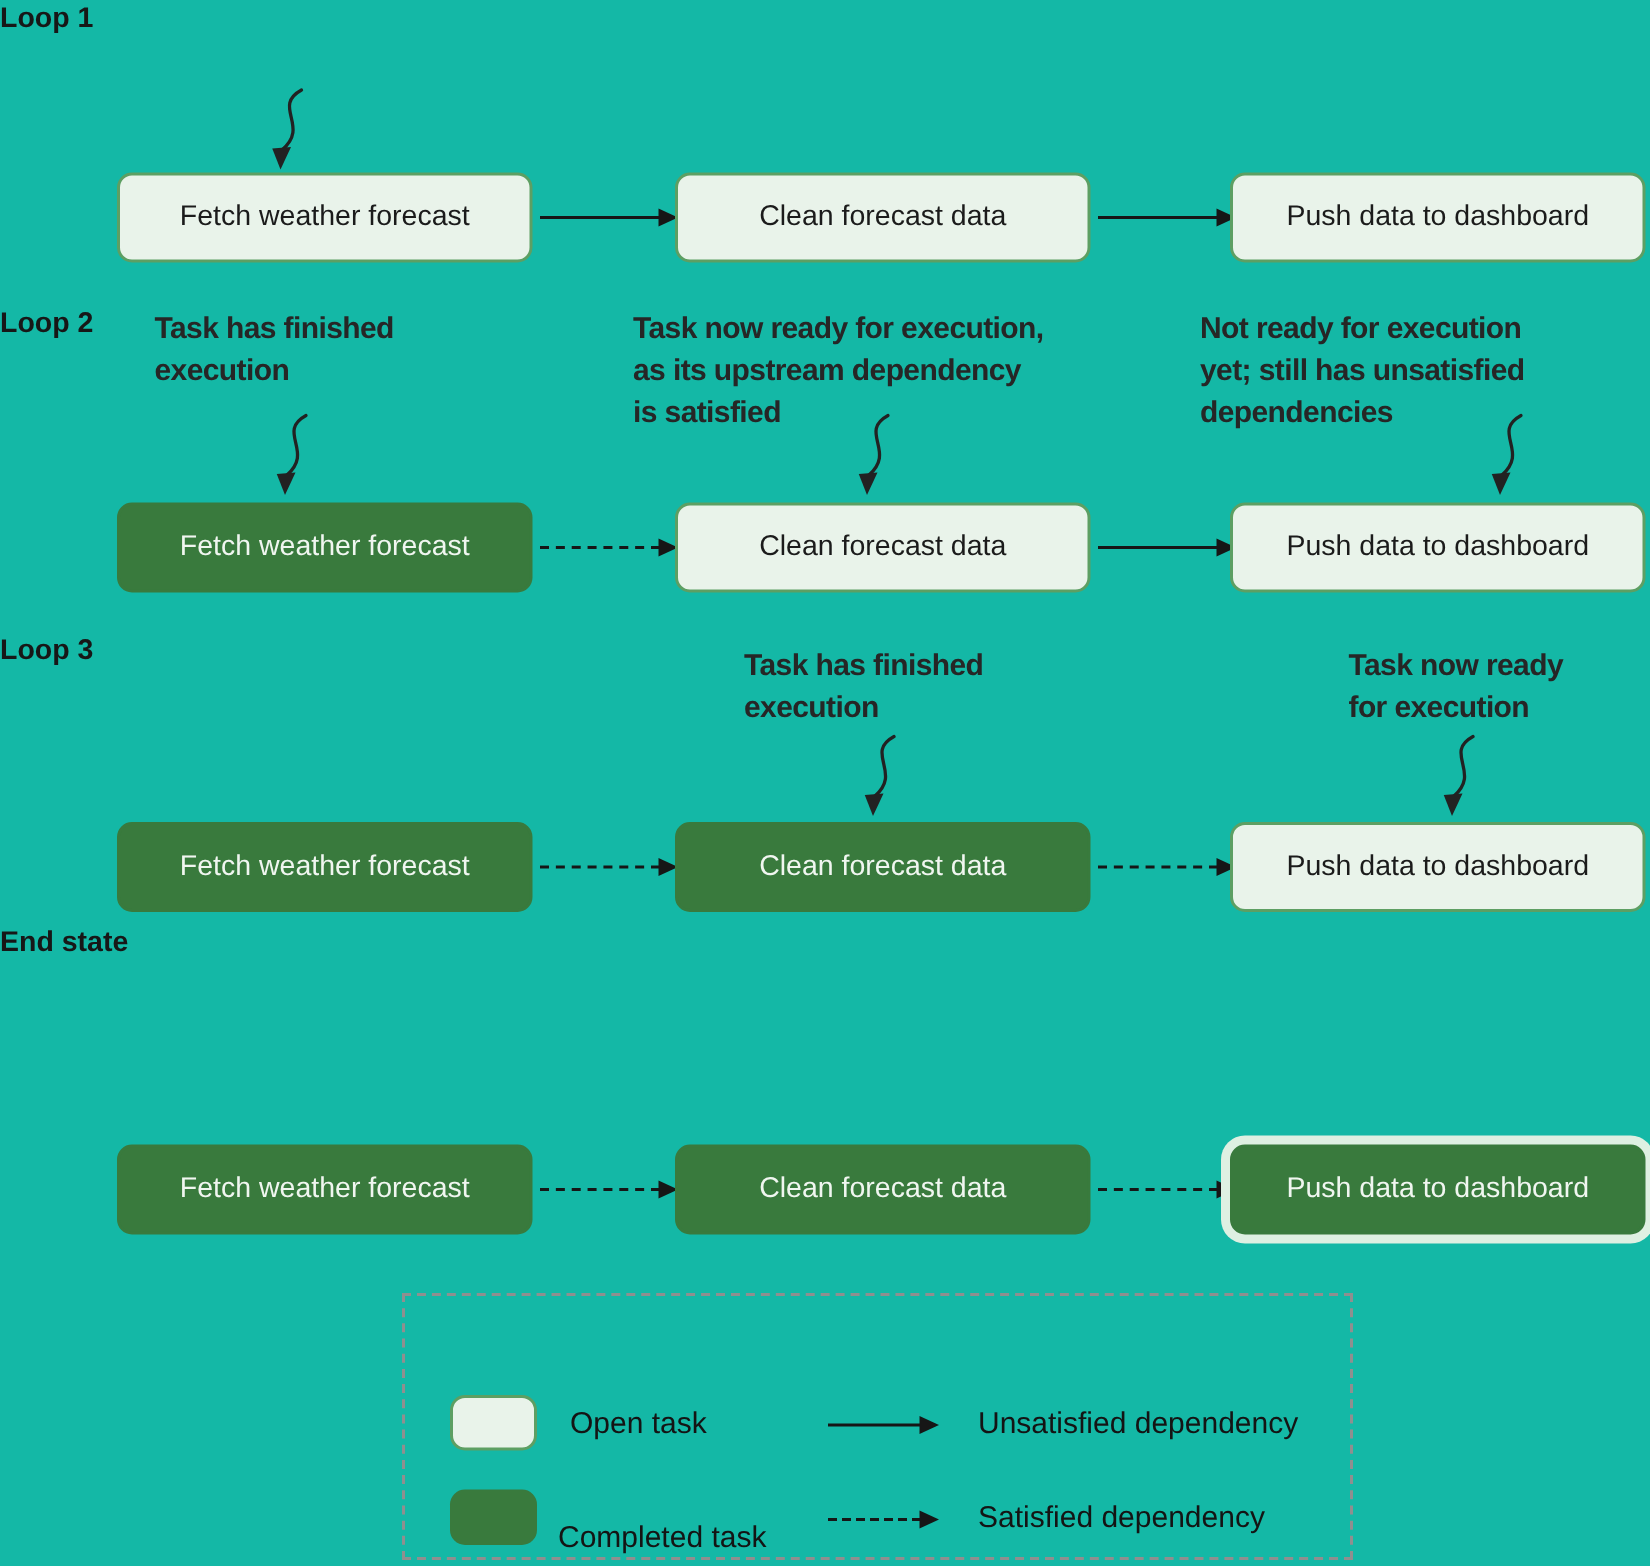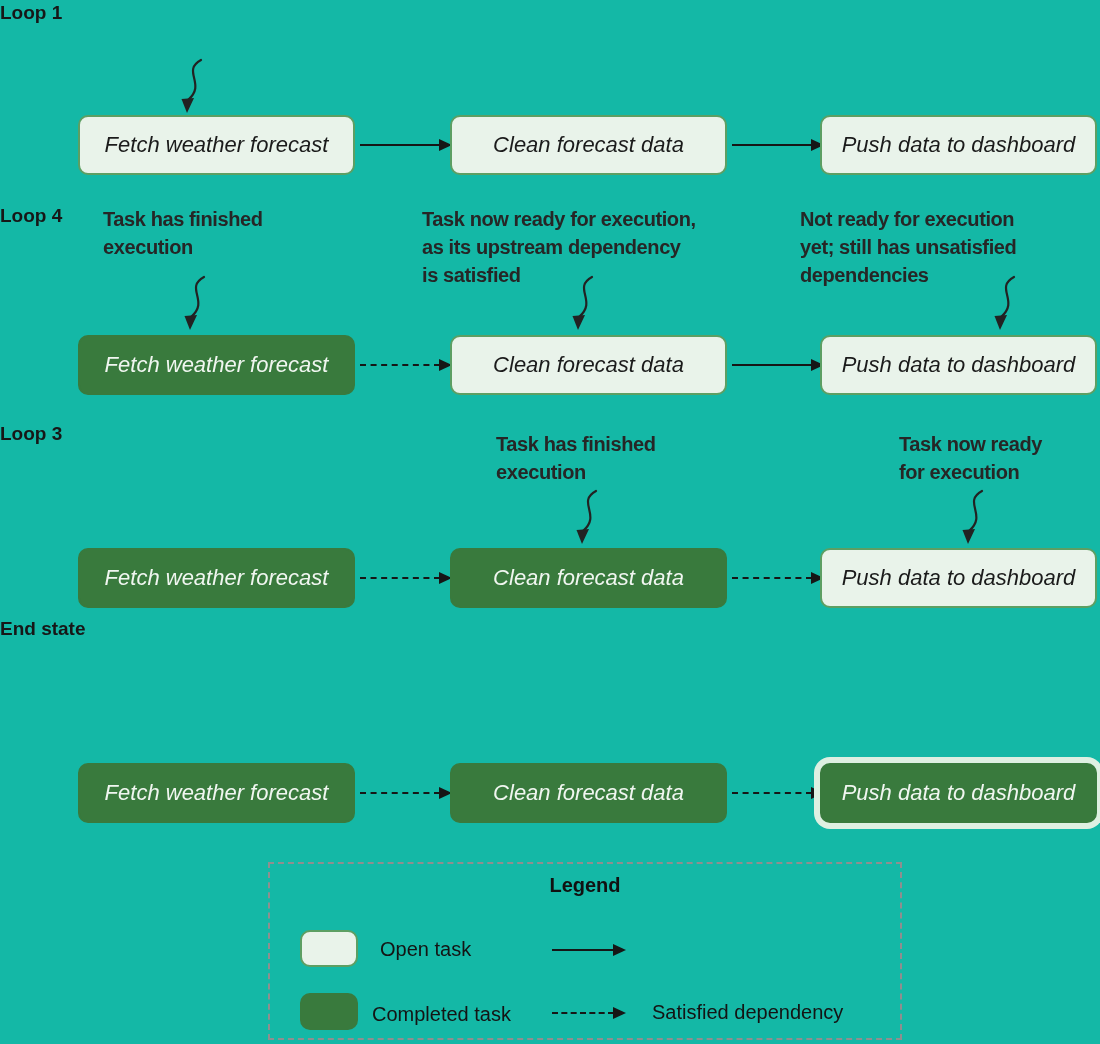--- a/index.html
+++ b/index.html
@@ -20,22 +20,21 @@
     font-size:20px;font-weight:bold;color:#262626;
     line-height:28px;letter-spacing:-0.4px;
     white-space:pre-line;
   }
   .task{
     position:absolute;
     width:277px;height:60px;
     box-sizing:border-box;
     border-radius:10px;
     display:flex;align-items:center;justify-content:center;
-    font-size:22px;
-    font-style:italic;
+    font-size:19px;
   }
   .task.open{
     background:#e9f3ea;
     border:2px solid #5d9f63;
     color:#1b1b1b;
   }
   .task.completed{
     background:#397a3d;
     border:2px solid #397a3d;
     color:#f0f6f0;
@@ -103,21 +102,21 @@
   <svg class="squiggle" style="left:165px;top:57px" viewBox="0 0 40 58">
       <use href="#squiggle-shape"></use>
     </svg>
 
   <div class="task open" style="left:78px;top:115px">Fetch weather forecast</div>
   <div class="connector" style="left:360px;top:144px"></div>
   <div class="task open" style="left:450px;top:115px">Clean forecast data</div>
   <div class="connector" style="left:732px;top:144px"></div>
   <div class="task open" style="left:820px;top:115px">Push data to dashboard</div>
 
-  <div class="abs loop-label" style="left:0;top:205px">Loop 4</div>
+  <div class="abs loop-label" style="left:0;top:205px">Loop 2</div>
 
   <div class="abs annotation" style="left:103px;top:205px">Task has finished
 execution</div>
   <div class="abs annotation" style="left:422px;top:205px">Task now ready for execution,
 as its upstream dependency
 is satisfied</div>
   <div class="abs annotation" style="left:800px;top:205px">Not ready for execution
 yet; still has unsatisfied
 dependencies</div>
 
@@ -159,25 +158,25 @@
 
   <div class="abs loop-label" style="left:0;top:618px">End state</div>
 
   <div class="task completed" style="left:78px;top:763px">Fetch weather forecast</div>
   <div class="connector dashed" style="left:360px;top:792px"></div>
   <div class="task completed" style="left:450px;top:763px">Clean forecast data</div>
   <div class="connector dashed" style="left:732px;top:792px"></div>
   <div class="task completed highlight" style="left:820px;top:763px">Push data to dashboard</div>
 
   <div class="legend">
-    <div class="legend-title">Legend</div>
 
     <div class="legend-swatch open" style="top:66px"></div>
     <div class="legend-text" style="left:110px;top:74px">Open task</div>
     <div class="connector" style="left:282px;top:85px"></div>
+    <div class="legend-text" style="left:382px;top:74px">Unsatisfied dependency</div>
 
     <div class="legend-swatch completed" style="top:129px"></div>
-    <div class="legend-text" style="left:102px;top:139px">Completed task</div>
+    <div class="legend-text" style="left:102px;top:150px">Completed task</div>
     <div class="connector dashed" style="left:282px;top:148px"></div>
     <div class="legend-text" style="left:382px;top:137px">Satisfied dependency</div>
   </div>
 
 </div>
 
 </body></html>

